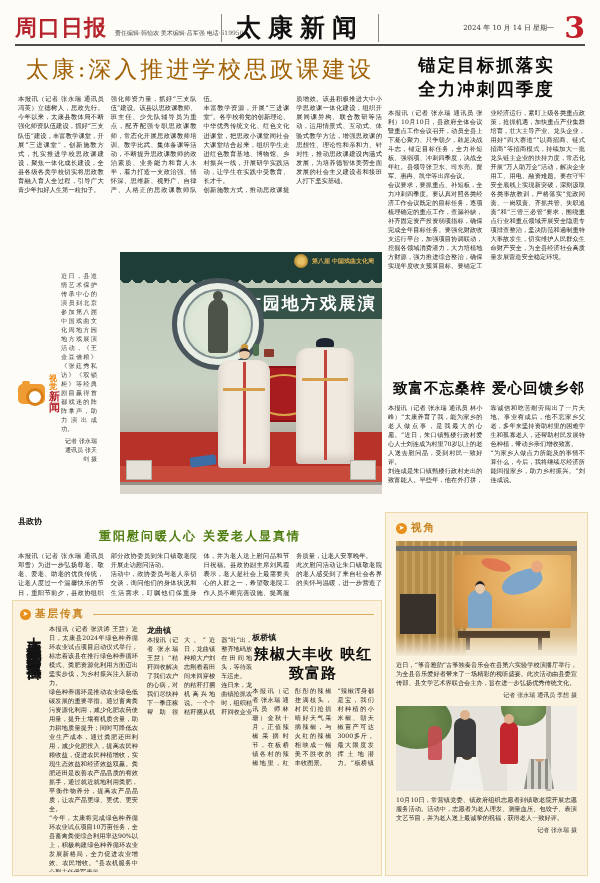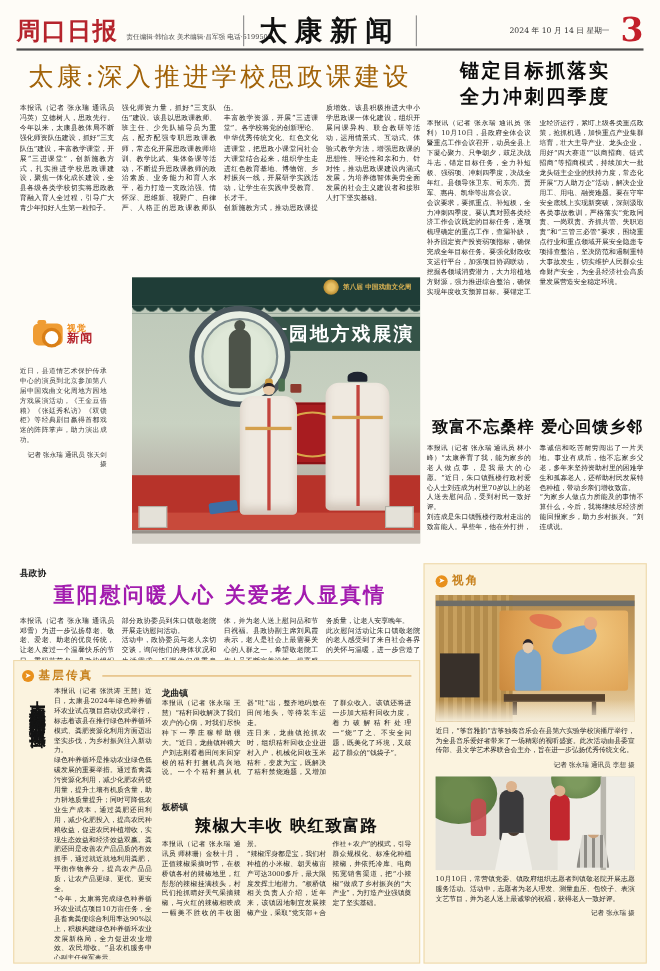--- a/index.html
+++ b/index.html
@@ -26,21 +26,21 @@
              white-space:pre-line;overflow:hidden}
   .kicker{font-size:8px;font-weight:bold;color:#222}
   .credit-line{font-size:6px;color:#333;text-align:right;margin-top:3px}
 
   
   .left-col{position:absolute;left:18px;top:54px;width:364px}
   .lead-headline{text-align:center;font-size:23px;font-weight:normal;letter-spacing:3px;color:#a16207}
   .lead-body{margin-top:9px;column-count:4;column-gap:7px;height:152px}
 
   .photo-row{display:flex;margin-top:6px;height:242px}
-  .photo-side{width:102px;padding-right:23px;display:flex;flex-direction:column}
+  .photo-side{width:102px;padding-right:23px;display:flex;flex-direction:row}
   .badge{display:flex;align-items:center;margin:42px auto 0}
   .camera-icon{position:relative;width:27px;height:20px;background:#ef9c33;border-radius:5px;flex:0 0 auto}
   .camera-icon::before{content:"";position:absolute;left:8px;top:4px;width:12px;height:12px;
                        background:#fff;border:3px solid #d97f18;border-radius:50%}
   .camera-icon::after{content:"";position:absolute;top:-3px;left:4px;width:8px;height:4px;
                       background:#ef9c33;border-radius:2px}
   .badge-text{margin-left:4px;line-height:1.05;text-align:left}
   .badge-top{font-size:8px;color:#ef8c1a;font-weight:bold;letter-spacing:1px}
   .badge-bottom{font-size:11px;color:#b5242c;font-weight:bold;letter-spacing:1px}
   .photo-caption{margin-top:20px}
@@ -91,38 +91,38 @@
                border-top:3px solid #96918a;z-index:4}
   .stool{position:absolute;bottom:14px;width:26px;height:20px;background:#e4e1d8;
          border:1px solid #b3afa5;z-index:3}
   .stool-l{left:6px}
   .stool-r{right:6px}
   .blue-cloth{position:absolute;bottom:28px;left:70px;width:26px;height:10px;background:#3c6ea5;
               border-radius:2px;transform:rotate(-8deg);z-index:2}
 
   
   .cppcc{margin-top:22px}
-  .cppcc-headline{text-align:center;font-size:19px;font-weight:bold;letter-spacing:2px;color:#a21caf;margin-top:1px}
+  .cppcc-headline{text-align:center;font-size:12px;font-weight:bold;letter-spacing:2px;color:#4d7c0f;margin-top:1px}
   .cppcc-body{margin-top:6px;column-count:4;column-gap:7px;height:52px}
 
   
   .panel{background:#fbf3df;border:1px solid #eed9ab}
   .sec-head{display:flex;align-items:center}
   .arrow-icon{width:11px;height:11px;border-radius:50%;background:#e8901c;color:#fff;
               font-size:7px;line-height:11px;text-align:center;flex:0 0 auto;font-family:"DejaVu Sans",sans-serif}
   .sec-label{font-size:10.5px;font-weight:bold;color:#c8821e;margin-left:4px;letter-spacing:2px;white-space:nowrap}
   .sec-line{flex:1;height:1px;background:#dcab5e;margin-left:8px}
 
   .grassroots{position:absolute;left:12px;top:600px;width:370px;height:276px;padding:6px 7px}
   .grass-content{display:flex;margin-top:4px;height:247px}
   .green-art{width:118px;display:flex}
   .vtitle{writing-mode:vertical-rl;text-orientation:upright;font-size:15px;font-weight:bold;
           letter-spacing:2px;color:#141414;width:24px;line-height:1.4;overflow:hidden}
   .green-body{flex:1;margin-left:5px;font-size:6.2px}
-  .mid-arts{flex:1;margin-left:9px;display:flex;flex-direction:column}
+  .mid-arts{flex:1;margin-left:9px;display:flex;flex-direction:row}
   .sub-head{text-align:center;font-size:15px;font-weight:bold;letter-spacing:1px;color:#0e0e0e;margin:2px 0 4px}
   .sub-body{column-count:3;column-gap:6px;height:85px;font-size:6.2px}
   .sub-art + .sub-art{margin-top:7px}
 
   
   .right-col{position:absolute;left:388px;top:54px;width:197px}
   .r-headline{text-align:center;font-size:17.5px;font-weight:bold;letter-spacing:2px;
               color:#0d0d0d;line-height:1.35}
   .r-body{margin-top:8px;column-count:2;column-gap:8px;height:258px;font-size:6.2px}
   .zhifu-head{margin-top:12px;text-align:right;font-size:14.5px;font-weight:bold;

